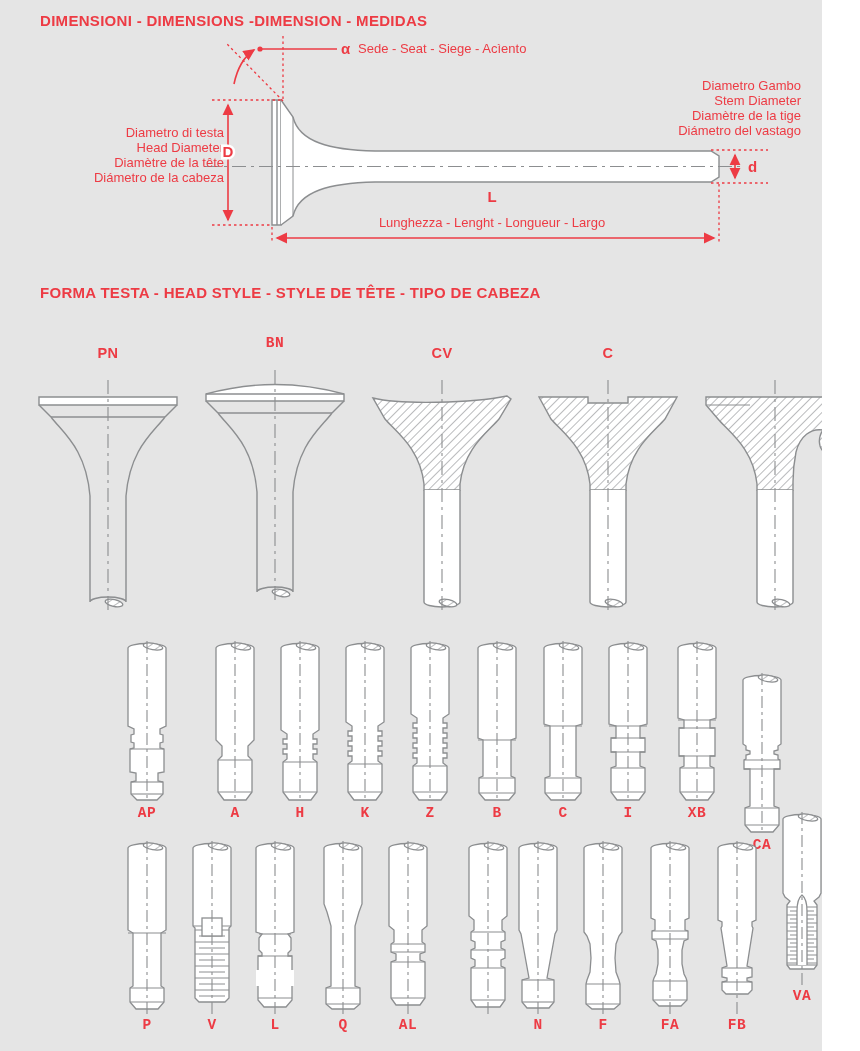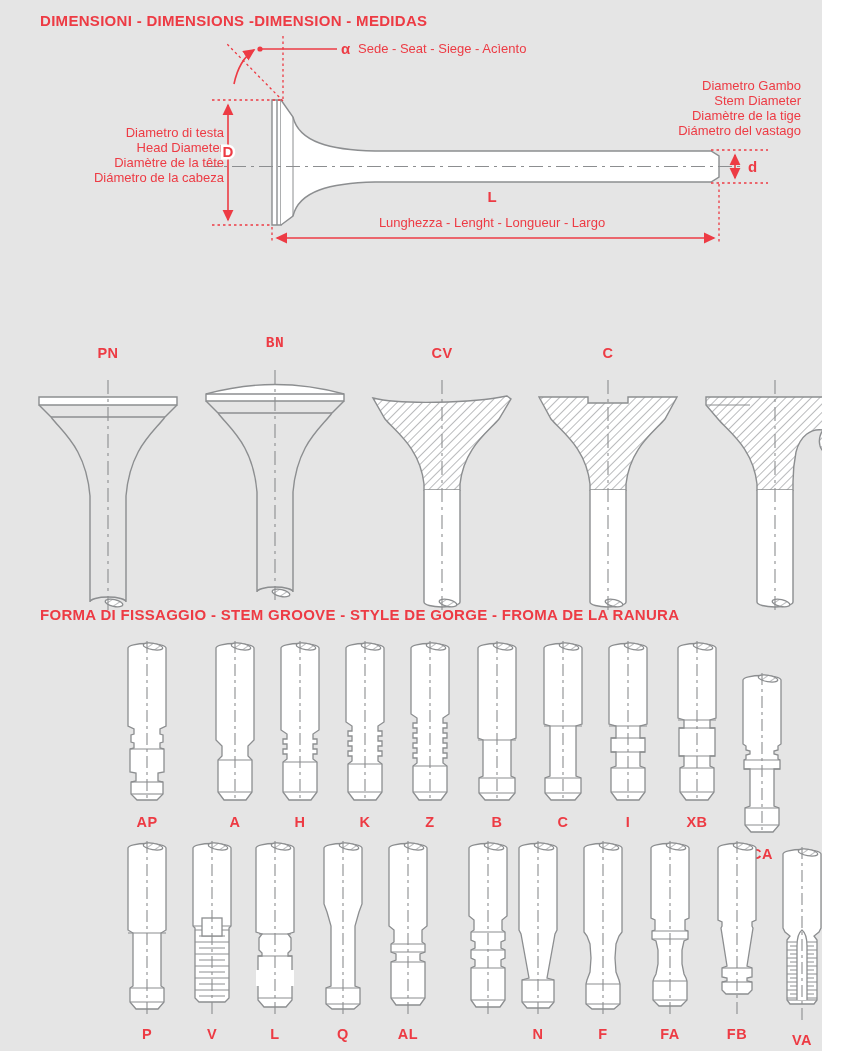--- a/index.html
+++ b/index.html
@@ -5,21 +5,21 @@
   :root{ --red:#ED3B44; --gray:#8C8E90; }
   html,body{margin:0;padding:0;background:#fff;}
   #page{position:relative;width:781px;height:1051px;background:#e5e5e5;overflow:hidden;
         font-family:"Liberation Sans", sans-serif;padding-left:41px;}
   .sec-title{position:absolute;left:40px;color:var(--red);font-weight:bold;
              font-size:15px;letter-spacing:.3px;white-space:nowrap;}
   .fig{position:absolute;display:flex;flex-direction:column;align-items:center;}
   .code-label{color:var(--red);font-weight:bold;font-size:14.5px;text-align:center;
               letter-spacing:.5px;line-height:18px;}
   .head-fig .code-label{margin-bottom:12px;margin-top:42px;}
-  .groove-fig .code-label{margin-top:9px;}
+  .groove-fig .code-label{margin-top:0;font-family:Liberation Mono, monospace;}
   svg text{font-family:"Liberation Sans", sans-serif;}
   .dim-label{fill:var(--red);font-size:13px;}
   .dim-sym{fill:var(--red);font-size:15px;font-weight:bold;}
 </style>
 </head>
 <body>
 
 <div id="page">
 
   <svg width="0" height="0" style="position:absolute">
@@ -81,20 +81,21 @@
       <text x="224" y="167" class="dim-label">Diamètre de la tête</text>
       <text x="224" y="182" class="dim-label">Diámetro de la cabeza</text>
     </g>
 
     <text x="228" y="157" class="dim-sym" text-anchor="middle" font-size="16" style="paint-order:stroke;stroke:#fff;stroke-width:5">D</text>
     <text x="748" y="172" class="dim-sym">d</text>
     <text x="492" y="202" class="dim-sym" text-anchor="middle">L</text>
     <text x="492" y="227" class="dim-label" text-anchor="middle">Lunghezza - Lenght - Longueur - Largo</text>
   </svg>
 
+  <div class="sec-title" style="top:284px">FORMA TESTA - HEAD STYLE - STYLE DE TÊTE - TIPO DE CABEZA</div>
   <div id="head-styles">
       <div class="fig head-fig" style="left: 23px; top: 302px; width: 170px;">
         <div class="code-label">PN</div>
         <svg width="170" height="245" viewBox="0 0 170 245">
           <g stroke="#8C8E90" stroke-width="1.4" fill="none">
             <path d="M16 23 H154 V31 H16 Z" fill="#fff"></path>
             <line x1="16" y1="31" x2="28" y2="43"></line>
             <line x1="154" y1="31" x2="142" y2="43"></line>
             <line x1="28" y1="43" x2="142" y2="43"></line>
             <path d="M142 43 C131 58 107 74 103 122 L103 228 A18 5 0 0 0 67 228 L67 122 C63 74 39 58 28 43" fill="none"></path>
@@ -147,21 +148,20 @@
             <path d="M16 23 H154 L154 31 L145 36 L152 41 C157 54 153 72 141 78 L134 78 C128 73 128 63 133 56 C121 54 110 62 106 78 C104 88 103 98 103 108 L103 116 L67 116 L67 110 C63 74 39 58 28 45 L16 31 Z" fill="url(#hatch)"></path>
             <line x1="16" y1="31" x2="60" y2="31" stroke-width="1"></line>
             <path d="M67 116 L67 228 A18 5 0 0 0 103 228 L103 116" fill="#fff"></path>
             <ellipse cx="91" cy="229" rx="9" ry="3.4" transform="rotate(12 91 229)" fill="url(#hatch)"></ellipse>
             <line x1="85" y1="6" x2="85" y2="240" stroke-dasharray="14 5 3 5" stroke-width="1.1"></line>
           </g>
         </svg>
       </div>
     </div>
 
-  <div class="sec-title" style="top:606px">FORMA DI FISSAGGIO - STEM GROOVE - STYLE DE GORGE - FROMA DE LA RANURA</div>
   <div id="groove-row1">
       <div class="fig groove-fig" style="left: 115px; top: 638px; width: 64px;">
         <svg width="64" height="166" viewBox="0 0 64 166">
           <g stroke="#8C8E90" stroke-width="1.3" fill="none">
             <path d="M13 10 A19 4.5 0 0 1 51 10 L51 88 L45 91 L45 96 L48 97 L48 104 L45 105 L45 110 L49 111 L49 134 L43 135 L43 143 L48 144 L48 156 L42 162 L22 162 L16 156 L16 144 L21 143 L21 135 L15 134 L15 111 L19 110 L19 105 L16 104 L16 97 L19 96 L19 91 L13 88 Z" fill="#fff"></path>
             <line x1="15" y1="111" x2="49" y2="111" stroke-width="1.1"></line>
             <line x1="16" y1="144" x2="48" y2="144" stroke-width="1.1"></line>
             <line x1="16" y1="156" x2="48" y2="156" stroke-width="1.1"></line>
             <ellipse cx="38" cy="8.5" rx="9.88" ry="3.2" transform="rotate(10 38 8.5)" fill="url(#hatch)"></ellipse>
             <line x1="32" y1="3" x2="32" y2="164" stroke-dasharray="12 4 3 4" stroke-width="1.1"></line>
@@ -424,21 +424,21 @@
           <g stroke="#8C8E90" stroke-width="1.3" fill="none">
             <path d="M13 10 A19 4.5 0 0 1 51 10 L51 82 L47 84 L47 88 L48 90 L42 128 L47 130 L47 139 L42 140 L42 143 L47 144 L47 152 L43 156 L21 156 L17 152 L17 144 L22 143 L22 140 L17 139 L17 130 L22 128 L16 90 L17 88 L17 84 L13 82 Z" fill="#fff"></path>
             <line x1="17" y1="130" x2="47" y2="130" stroke-width="1.1"></line>
             <line x1="17" y1="144" x2="47" y2="144" stroke-width="1.1"></line>
             <ellipse cx="38" cy="8.5" rx="9.88" ry="3.2" transform="rotate(10 38 8.5)" fill="url(#hatch)"></ellipse>
             <line x1="32" y1="3" x2="32" y2="176" stroke-dasharray="12 4 3 4" stroke-width="1.1"></line>
           </g>
         </svg>
         <div class="code-label">FB</div>
       </div>
-      <div class="fig groove-fig" style="left: 770px; top: 844px; width: 64px;">
+      <div class="fig groove-fig" style="left: 770px; top: 809px; width: 64px;">
         <svg width="64" height="178" viewBox="0 0 64 178">
           <g stroke="#8C8E90" stroke-width="1.3" fill="none">
             <path d="M13 10 A19 4.5 0 0 1 51 10 L51 84 L49 88 L44 92 L47 96 L47 156 L44 160 L20 160 L17 156 L17 96 L20 92 L15 88 L13 84 Z" fill="#fff"></path>
             <line x1="17" y1="156" x2="47" y2="156" stroke-width="1.1"></line>
             <line x1="17" y1="98" x2="47" y2="98" stroke-width="1"></line>
             <line x1="20" y1="102" x2="44" y2="102" stroke-width="1"></line>
             <line x1="17" y1="106" x2="47" y2="106" stroke-width="1"></line>
             <line x1="20" y1="110" x2="44" y2="110" stroke-width="1"></line>
             <line x1="17" y1="114" x2="47" y2="114" stroke-width="1"></line>
             <line x1="20" y1="118" x2="44" y2="118" stroke-width="1"></line>

